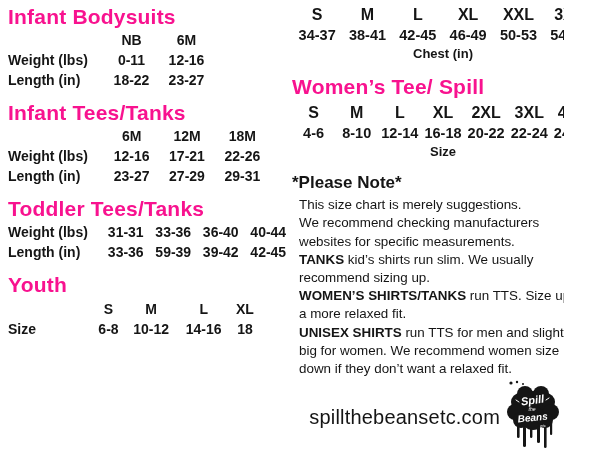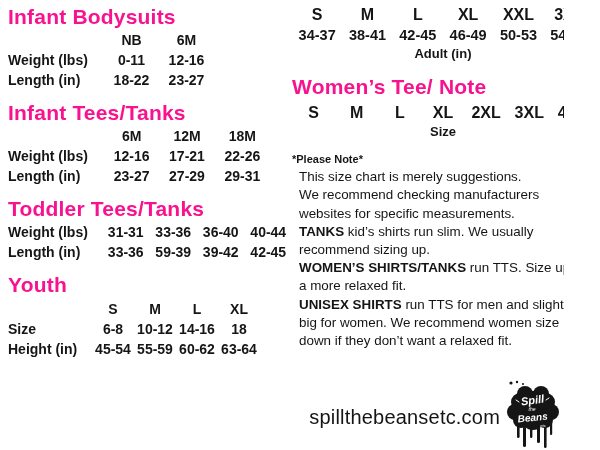--- a/index.html
+++ b/index.html
@@ -25,21 +25,21 @@
   .t2 { width:284px; } .t2 td.lbl{width:94px;}
   .t3 { width:252px; } .t3 td.lbl{width:84px;}
 
   .rsec { margin-bottom: 13px; }
   .rsec .sec-title { margin-bottom:4px; }
   .r-row { display:flex; width:100%; }
   .r-hdr .rc { flex:1; text-align:center; font-weight:bold; font-size:16px; line-height:20px; }
   .r-val .rc { flex:1; text-align:center; font-weight:bold; font-size:14.5px; line-height:20px; white-space:nowrap; }
   .r-foot { text-align:center; font-weight:bold; font-size:13px; line-height:17px; }
 
-  .note-title { margin:2px 0 3px 0; font-size:11px; font-weight:bold; }
+  .note-title { margin:2px 0 3px 0; font-size:17px; font-weight:bold; }
   .note-line { padding-left:7px; font-size:13.4px; line-height:1.36; }
   .note-line b { font-weight:bold; }
 
   .brand {
     position:absolute; right:64px; top:406px;
     font-weight:normal; font-size:20px; letter-spacing:.2px;
   }
   .logo { position:absolute; right:1px; top:380px; width:60px; height:70px; }
 </style>
 </head>
@@ -131,27 +131,20 @@
           <td>L</td>
           <td>XL</td>
         </tr>
         <tr>
           <td class="lbl">Size</td>
           <td>6-8</td>
           <td>10-12</td>
           <td>14-16</td>
           <td>18</td>
         </tr>
-        <tr>
-          <td class="lbl">Height (in)</td>
-          <td>45-54</td>
-          <td>55-59</td>
-          <td>60-62</td>
-          <td>63-64</td>
-        </tr>
       </tbody>
         </table>
     </div>
 
   </div>
 
   <div class="col-right">
 
     <div class="rsec">
       <div class="r-row r-hdr">
@@ -163,33 +156,42 @@
         <span class="rc">3XL</span>
       </div>
       <div class="r-row r-val">
         <span class="rc">34-37</span>
         <span class="rc">38-41</span>
         <span class="rc">42-45</span>
         <span class="rc">46-49</span>
         <span class="rc">50-53</span>
         <span class="rc">54-57</span>
       </div>
-      <div class="r-foot">Adult (in)</div>
+      <div class="r-foot">Chest (in)</div>
     </div>
 
     <div class="rsec">
-      <h2 class="sec-title">Women’s Tee/ Note</h2>
+      <h2 class="sec-title">Women’s Tee/ Spill</h2>
       <div class="r-row r-hdr">
         <span class="rc">S</span>
         <span class="rc">M</span>
         <span class="rc">L</span>
         <span class="rc">XL</span>
         <span class="rc">2XL</span>
         <span class="rc">3XL</span>
         <span class="rc">4XL</span>
+      </div>
+      <div class="r-row r-val">
+        <span class="rc">4-6</span>
+        <span class="rc">8-10</span>
+        <span class="rc">12-14</span>
+        <span class="rc">16-18</span>
+        <span class="rc">20-22</span>
+        <span class="rc">22-24</span>
+        <span class="rc">24-26</span>
       </div>
       <div class="r-foot">Size</div>
     </div>
 
     <div class="note">
       <h3 class="note-title">*Please Note*</h3>
       <div class="note-line"><b></b><span>This size chart is merely suggestions.</span></div>
       <div class="note-line"><b></b><span>We recommend checking manufacturers websites for specific measurements.</span></div>
       <div class="note-line"><b>TANKS</b><span> kid’s shirts run slim. We usually recommend sizing up.</span></div>
       <div class="note-line"><b>WOMEN’S SHIRTS/TANKS</b><span> run TTS. Size up for a more relaxed fit.</span></div>

